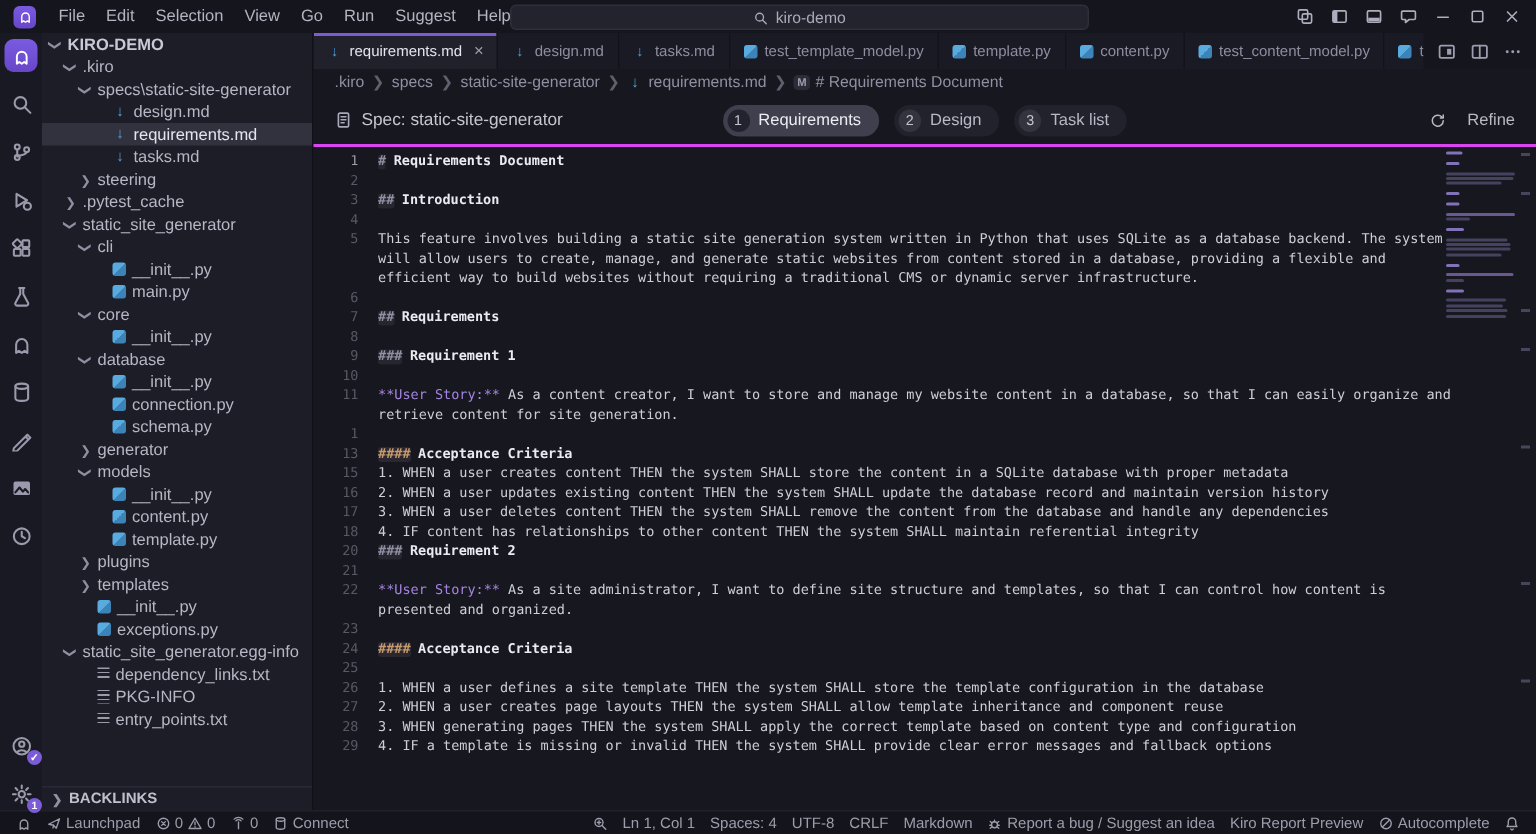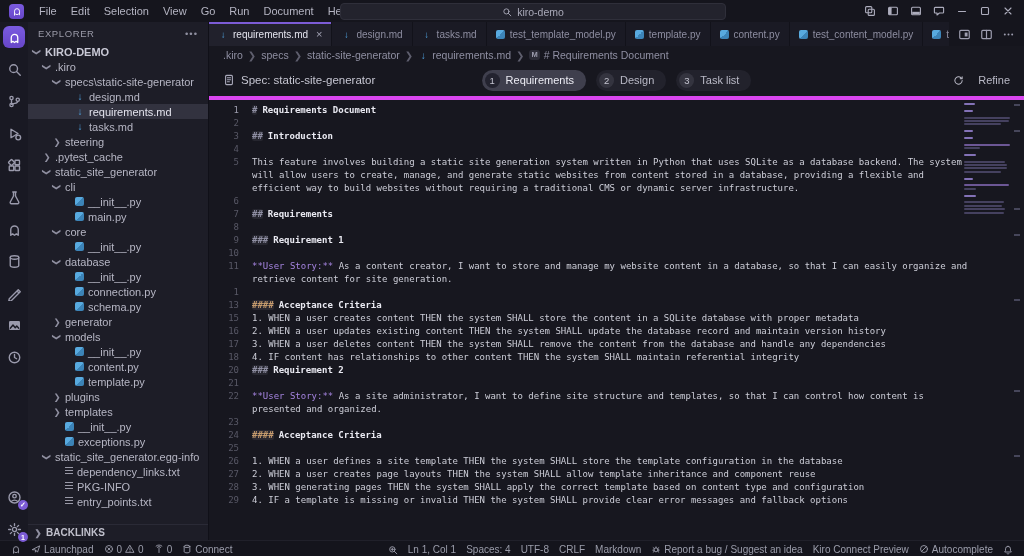--- a/index.html
+++ b/index.html
@@ -52,21 +52,21 @@
   .tab .fi-md{font-size:9.5px}
   .tab-close{margin-left:3px;font-size:11px;color:#a0a0b2;line-height:1}
   .tab-actions{position:absolute;right:0;top:0;height:24px;background:#15151d;display:flex;align-items:center;gap:9px;padding:0 9px;color:#9d9daf}
   .tab-actions .ic{width:13px;height:13px}
 
   .breadcrumb{height:18px;display:flex;align-items:center;padding-left:14px;font-size:10.5px;color:#8f8fa2;gap:5px;flex:none}
   .bc-sep{color:#5f5f6e;font-size:10px}
   .bc-item{display:flex;align-items:center;gap:4px;cursor:pointer}
   .bc-badge{background:#2c2c38;color:#9a9aac;border-radius:3px;font-size:7.5px;padding:0 2px;font-weight:bold;line-height:10px}
 
-  .specbar{height:32px;display:flex;align-items:center;padding:0 14px;border-bottom:4px solid #d946ef;position:relative;background:#17171f;flex:none}
+  .specbar{height:32px;display:flex;align-items:center;padding:0 14px;border-bottom:2px solid #d946ef;position:relative;background:#17171f;flex:none}
   .spec-title{font-size:11.5px;color:#c6c6d2;display:flex;gap:6px;align-items:center}
   .spec-title .ic{width:12px;height:12px;color:#a9a9ba}
   .steps{position:absolute;left:50%;transform:translateX(-50%);display:flex;gap:10px}
   .step{display:flex;align-items:center;gap:6px;background:#22222c;border-radius:11px;height:21px;padding:0 12px 0 3px;font-size:11px;color:#b9b9c6;cursor:pointer}
   .step.active{background:#3f3f4d;color:#ececf4}
   .step-num{width:15px;height:15px;border-radius:50%;background:#34343f;display:flex;align-items:center;justify-content:center;font-size:9.5px;color:#c4c4d0}
   .step.active .step-num{background:#23232f}
   .refine{margin-left:auto;display:flex;align-items:center;gap:14px;font-size:11px;color:#b9b9c6;cursor:pointer}
   .refine .ic{width:11px;height:11px}
 
@@ -83,39 +83,39 @@
   .tk-t{color:#cdced8}
   .minimap{position:absolute;top:3px;right:14px;width:46px}
   .mm-row{height:2px;margin-bottom:1.4px;border-radius:1px}
   .ruler{position:absolute;top:0;right:0;width:12px;height:100%}
   .rmark{position:absolute;right:4px;width:6px;height:2px;background:#46465a}
 
   
   .statusbar{height:16px;background:#14141c;border-top:1px solid #20202a;display:flex;align-items:center;font-size:10px;color:#9b9dab;padding:0 6px}
   .st-item{display:flex;align-items:center;gap:3px;padding:0 5px;cursor:pointer;white-space:nowrap}
   .st-item .ic{width:10px;height:10px}
-  .st-right{margin-left:auto;display:flex;align-items:flex-end}
+  .st-right{margin-left:auto;display:flex;align-items:flex-start}
 </style>
 </head>
 <body>
 
 <div class="titlebar">
   <div class="app-logo">
       <svg class="ic " viewBox="0 0 12 12">
         <path d="M3 10.6V6.2a3 3 0 0 1 6 0v4.4L7.5 9.5 6 10.6 4.5 9.5 3 10.6Z"></path>
       </svg>
     </div>
   <div class="menus" id="menus" style="display:flex">
       <span class="menu">File</span>
       <span class="menu">Edit</span>
       <span class="menu">Selection</span>
       <span class="menu">View</span>
       <span class="menu">Go</span>
       <span class="menu">Run</span>
-      <span class="menu">Document</span>
+      <span class="menu">Suggest</span>
       <span class="menu">Help</span>
     </div>
   <div class="navarrows" id="navarrows">
       <span>
         <svg class="ic " viewBox="0 0 12 12">
           <path d="M10 6H2.4M5.4 3 2.4 6l3 3"></path>
         </svg>
       </span>
       <span>
         <svg class="ic " viewBox="0 0 12 12">
@@ -254,24 +254,20 @@
       <div class="ab-icon">
         <svg class="ic " viewBox="0 0 12 12">
           <circle cx="6" cy="6" r="1.7"></circle>
           <path d="M6 1.3v1.5M6 9.2v1.5M1.3 6h1.5M9.2 6h1.5M2.7 2.7l1 1M8.3 8.3l1 1M9.3 2.7l-1 1M3.7 8.3l-1 1"></path>
         </svg>
         <span class="ab-badge">1</span>
       </div>
     </div>
 
   <div class="sidebar">
-    <div class="sb-header">
-      <span>EXPLORER</span>
-      <span class="sb-more">•••</span>
-    </div>
     <div class="tree" id="tree">
         <div class="trow" style="padding-left:5px">
           <span class="chev open">❯</span>
           <span class="tlabel bold">KIRO-DEMO</span>
         </div>
         <div class="trow" style="padding-left:15px">
           <span class="chev open">❯</span>
           <span class="tlabel">.kiro</span>
         </div>
         <div class="trow" style="padding-left:25px">
@@ -674,21 +670,21 @@
         <span>Markdown</span>
       </div>
       <div class="st-item">
         <svg class="ic " viewBox="0 0 12 12">
           <circle cx="6" cy="7" r="2.4"></circle>
           <path d="M6 4.6V3.4M3.8 5.4 2.6 4.4M8.2 5.4l1.2-1M3.6 7.4H2.2M9.8 7.4H8.4M3.8 8.8l-1.2 1M8.2 8.8l1.2 1"></path>
         </svg>
         <span>Report a bug / Suggest an idea</span>
       </div>
       <div class="st-item">
-        <span>Kiro Connect Preview</span>
+        <span>Kiro Report Preview</span>
       </div>
       <div class="st-item">
         <svg class="ic " viewBox="0 0 12 12">
           <circle cx="6" cy="6" r="4.2"></circle>
           <path d="M3.2 8.8 8.8 3.2"></path>
         </svg>
         <span>Autocomplete</span>
       </div>
       <div class="st-item">
         <svg class="ic " viewBox="0 0 12 12">

